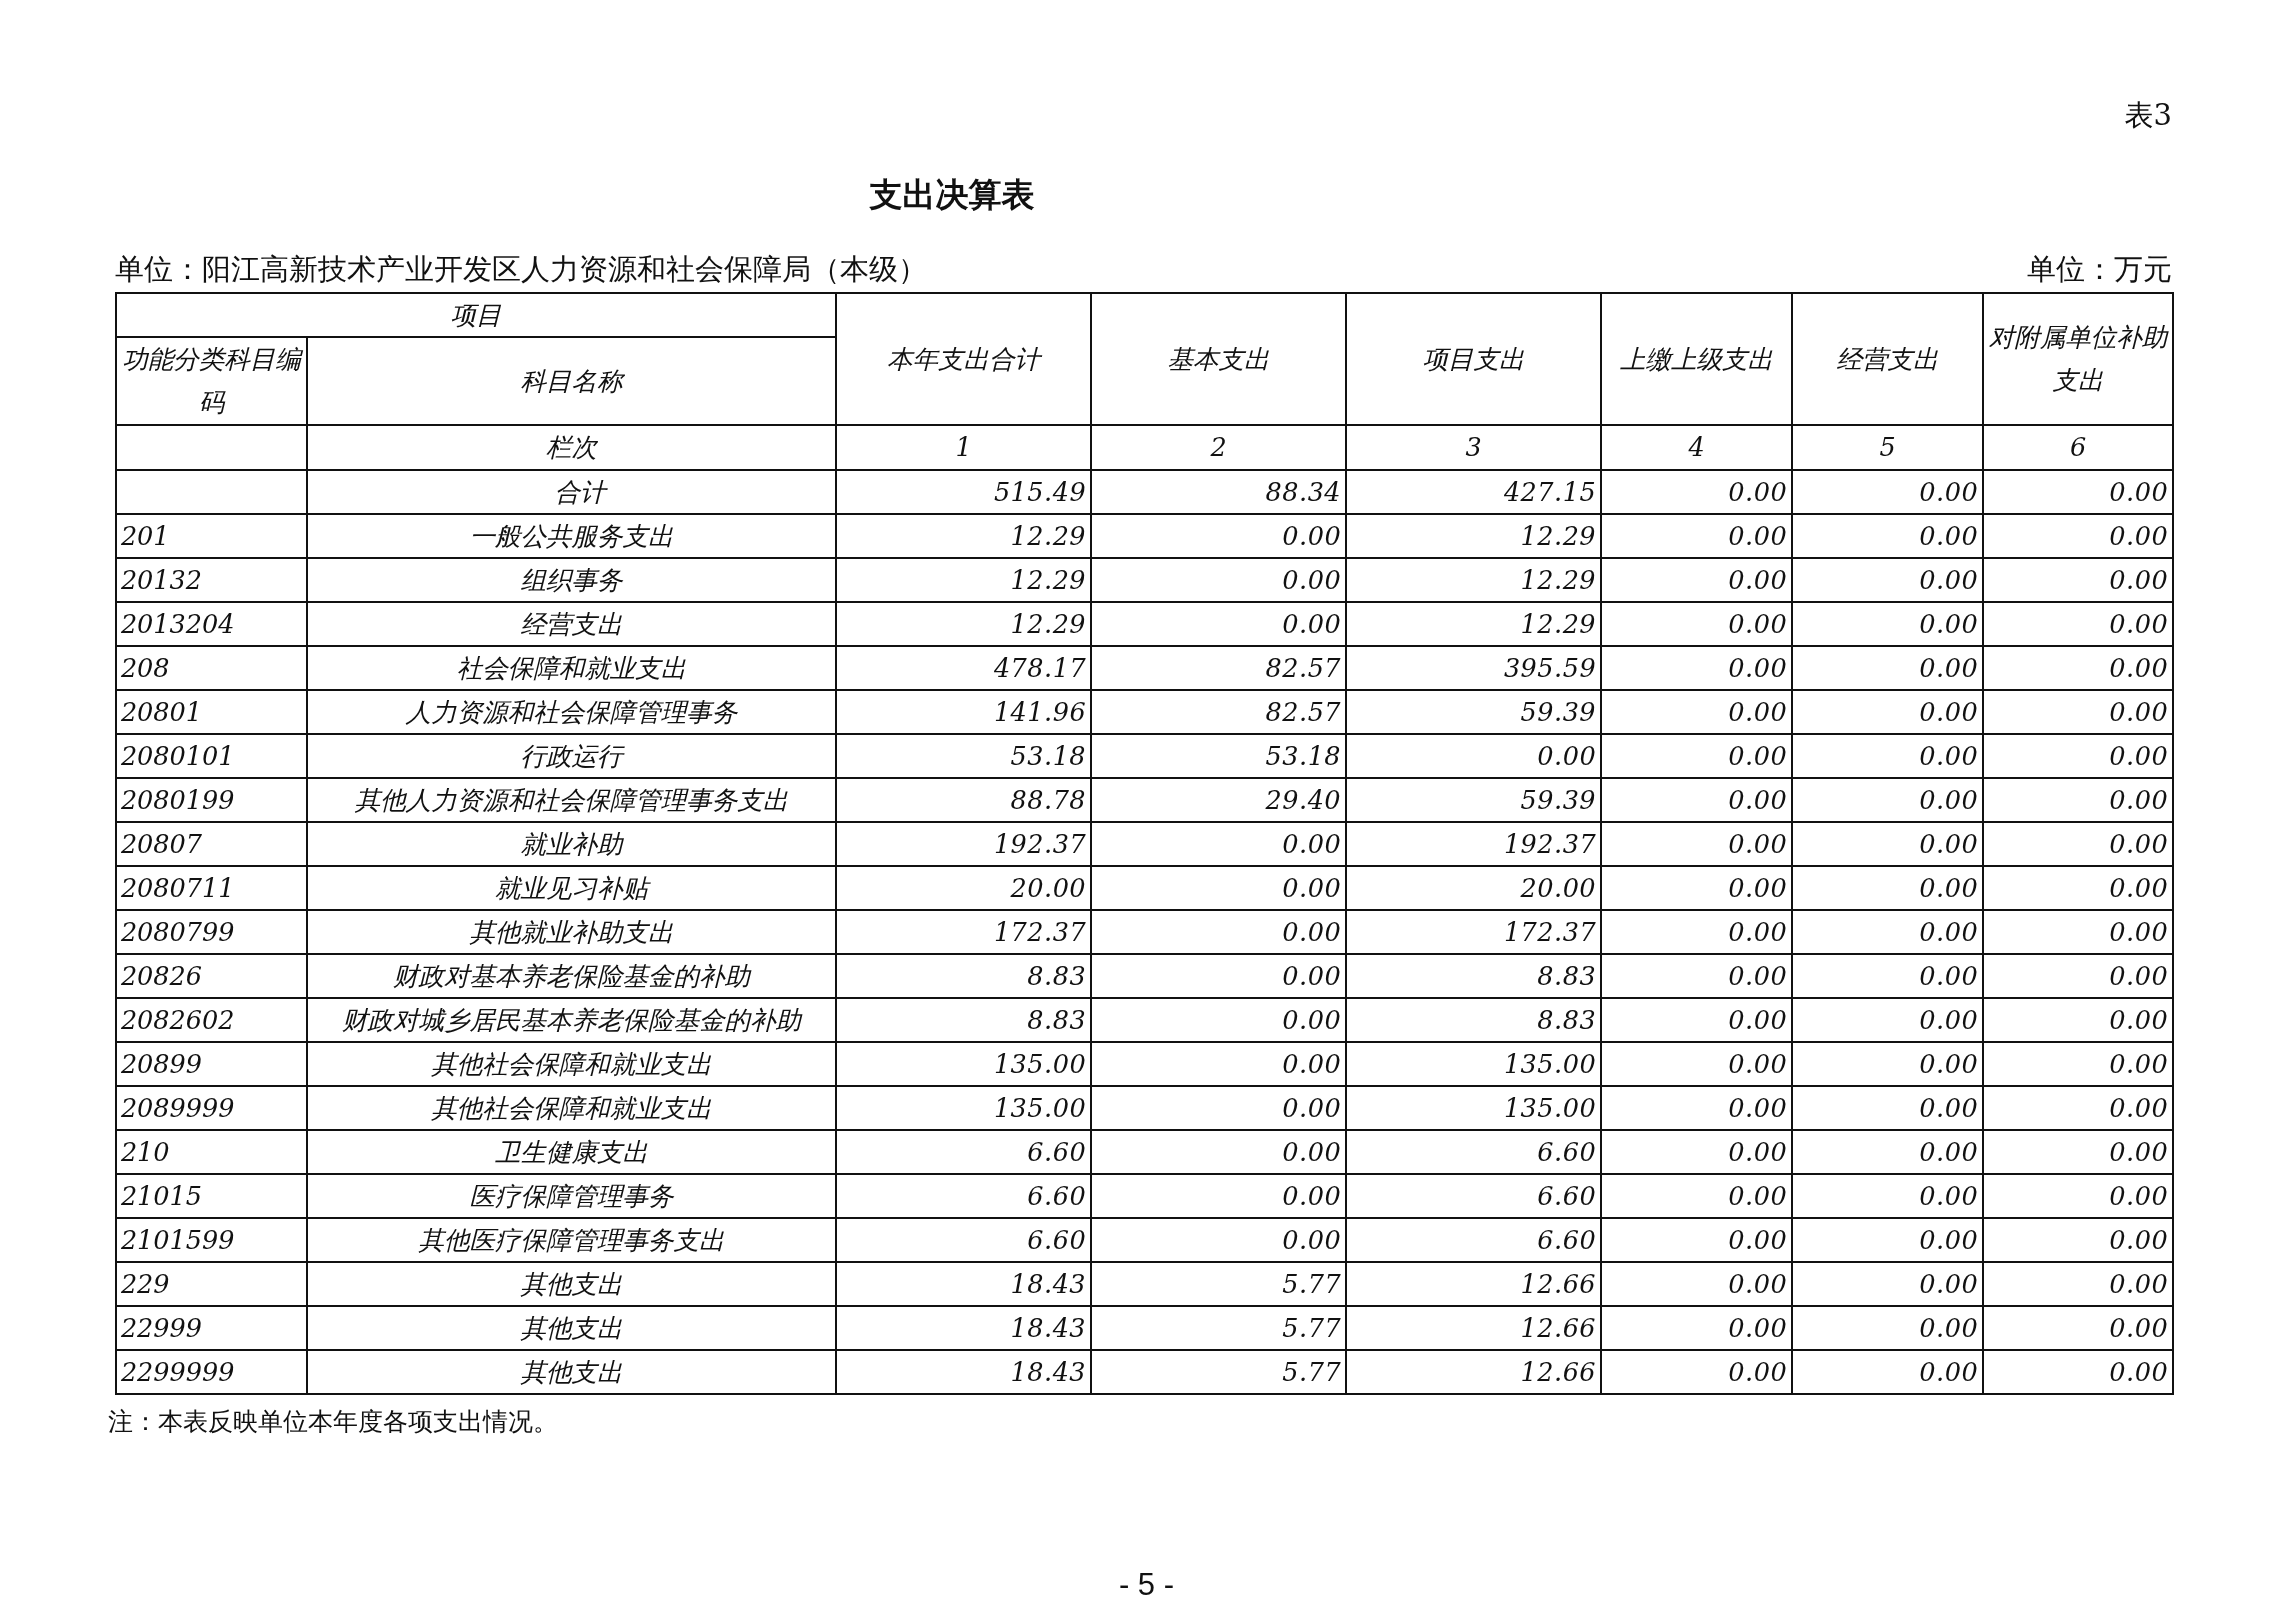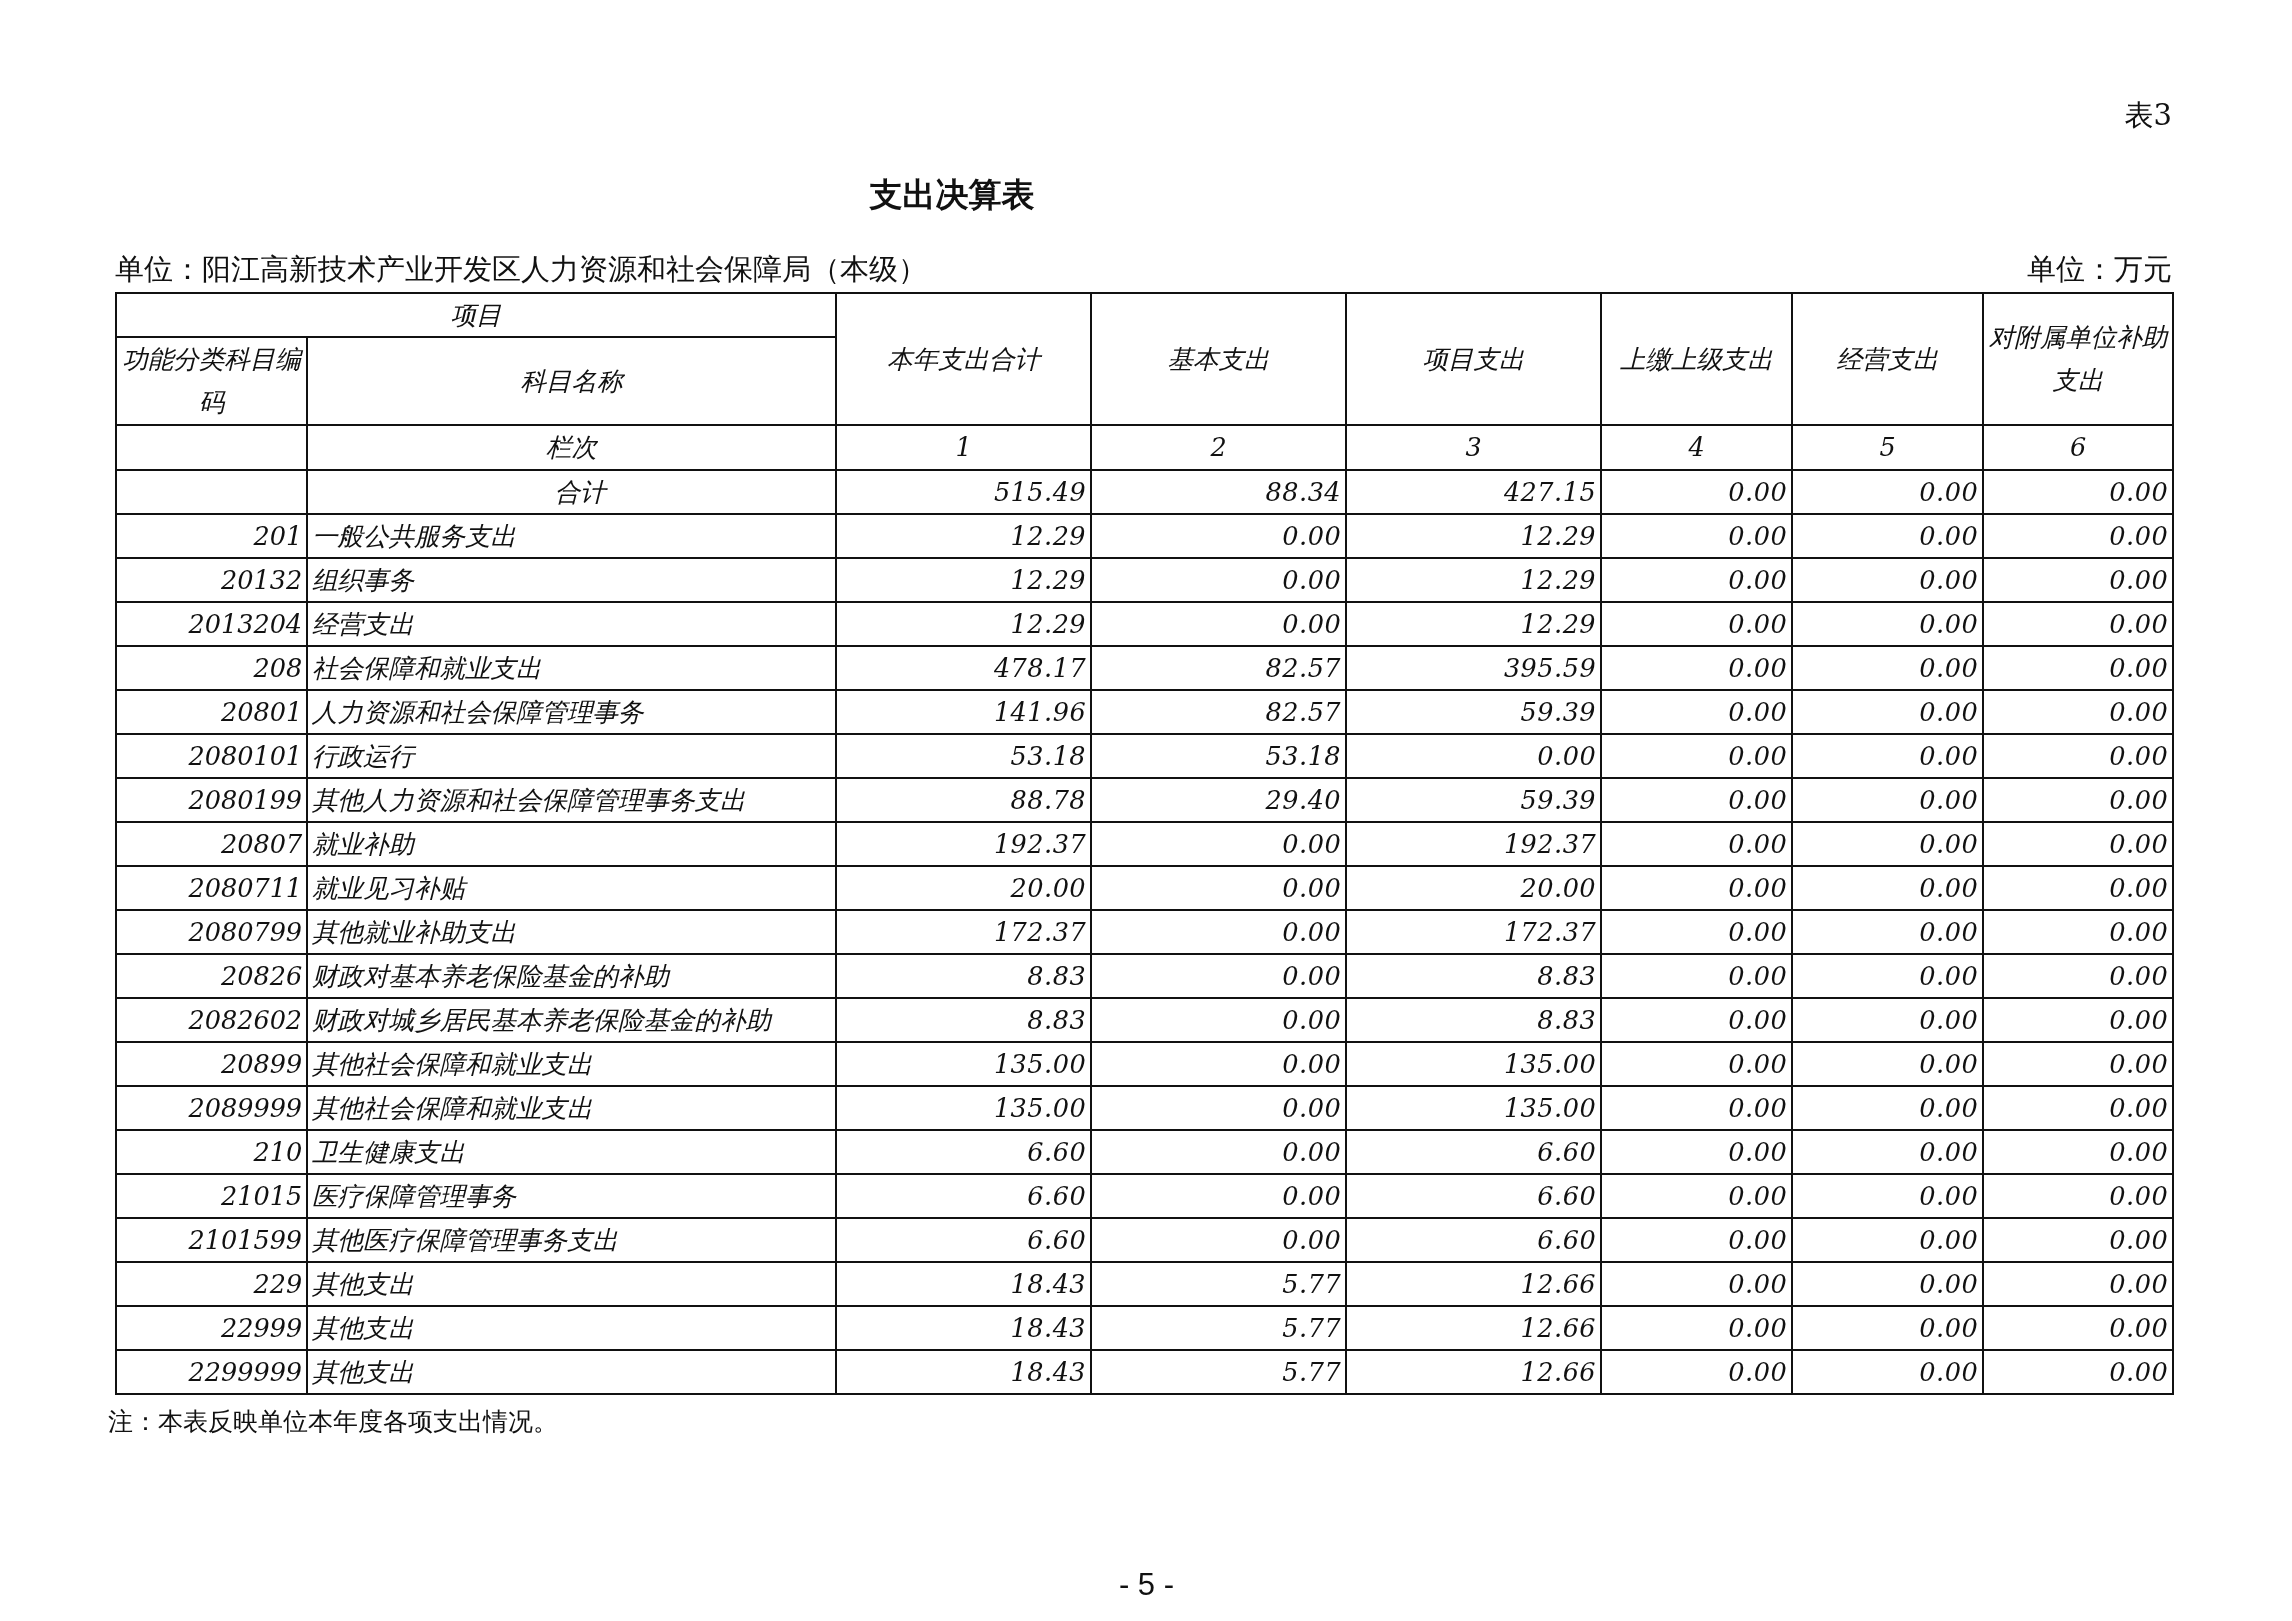--- a/index.html
+++ b/index.html
@@ -71,25 +71,25 @@
     }
     table.report th.wrap {
       white-space: normal;
       line-height: 43px;
     }
     tr.h1 { height: 44px; }
     tr.h2 { height: 87px; }
     tr.h3 { height: 45px; }
     tr.data { height: 44px; }
     td.code {
-      text-align: right;
+      text-align: left;
       padding-left: 11.8px;
     }
     td.name {
-      text-align: left;
+      text-align: center;
       padding-left: 13.7px;
     }
     td.name.center {
       text-align: center;
       padding-left: 21px;
       margin-left: 8px;
     }
     td.num {
       text-align: right;
       padding-right: 2px;

